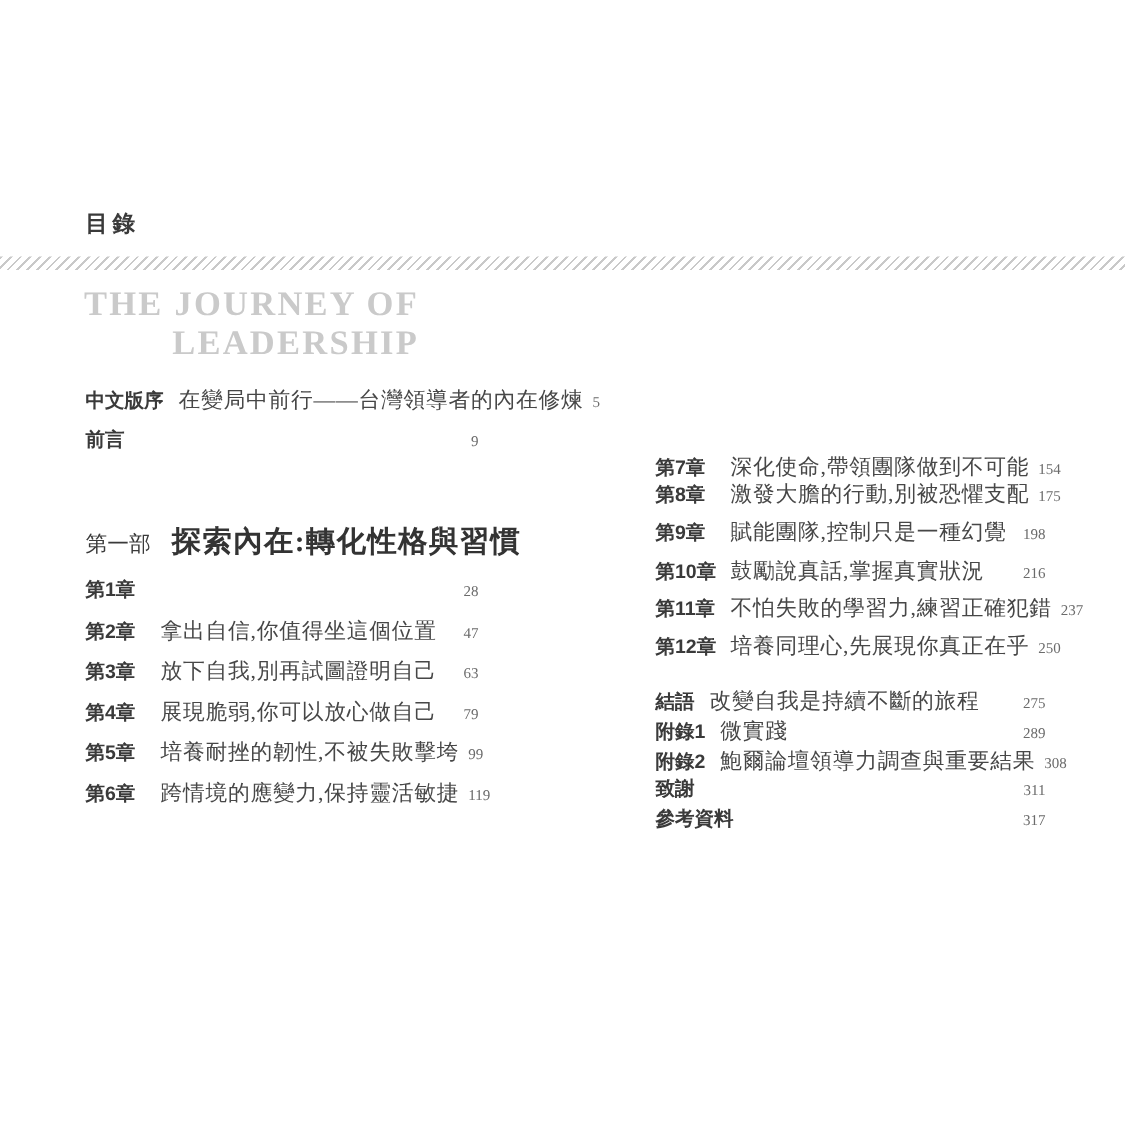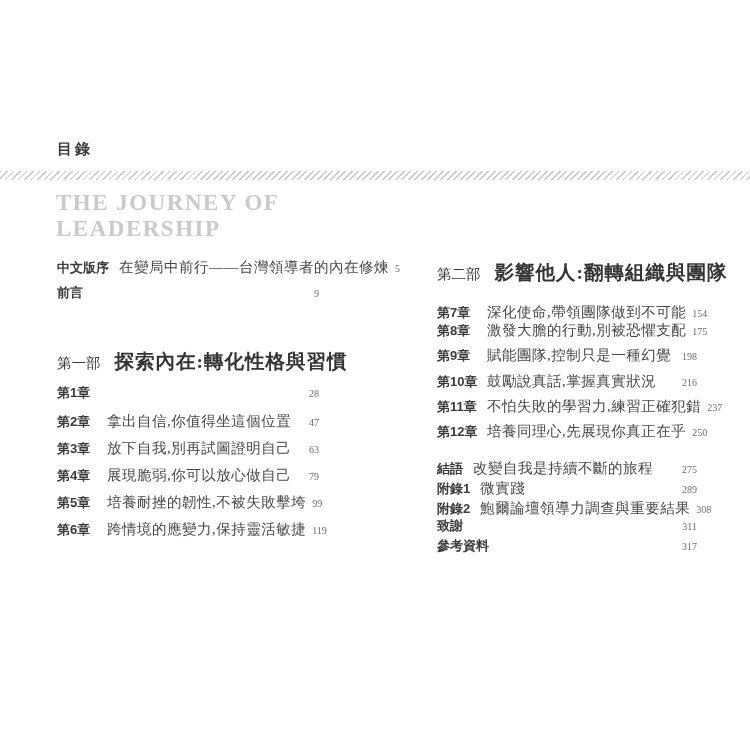--- a/index.html
+++ b/index.html
@@ -13,21 +13,21 @@
     font-size:15px; font-weight:bold; color:#3a3a3a; letter-spacing:3px;
     font-family:"Liberation Sans", sans-serif;
   }
   .divider {
     position:absolute; left:0; top:171px; width:750px; height:9px;
     background:repeating-linear-gradient(135deg, #c9c9c9 0 1.3px, transparent 1.3px 4.6px);
   }
   .watermark {
     position:absolute; left:56px; top:190px;
     font-family:"Liberation Serif", serif; font-weight:bold;
-    font-size:23px; line-height:26px; color:#cacaca; letter-spacing:1.5px;
+    font-size:23px; line-height:26px; color:#cacaca; letter-spacing:1.5px;text-align:right;
   }
   .col { position:absolute; top:0; height:750px; }
   .col-left  { left:57px;  width:262px; }
   .col-right { left:437px; width:260px; }
   .row { position:absolute; left:0; right:0; display:flex; align-items:baseline; line-height:1.15; }
   .lbl {
     font-weight:bold; font-size:13px; color:#3a3a3a; white-space:nowrap;
     font-family:"Liberation Sans", sans-serif;
   }
   .row.chap .lbl { min-width:50px; }
@@ -107,24 +107,20 @@
     </div>
     <div class="row chap" style="top:521px">
       <span class="lbl">第6章</span>
       <span class="ttl">跨情境的應變力,保持靈活敏捷</span>
       <span class="pg">119</span>
     </div>
   </div>
 
   <div class="col col-right">
 
-    <div class="part" style="top:263px">
-      <span class="part-lbl">第二部</span>
-      <span class="part-ttl">影響他人:翻轉組織與團隊</span>
-    </div>
 
     <div class="row chap" style="top:304px">
       <span class="lbl">第7章</span>
       <span class="ttl">深化使命,帶領團隊做到不可能</span>
       <span class="pg">154</span>
     </div>
     <div class="row chap" style="top:322px">
       <span class="lbl">第8章</span>
       <span class="ttl">激發大膽的行動,別被恐懼支配</span>
       <span class="pg">175</span>

